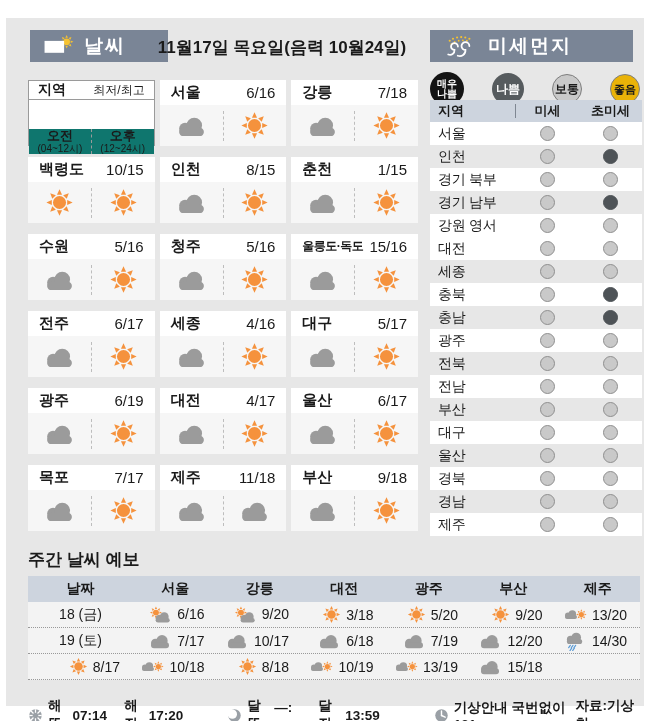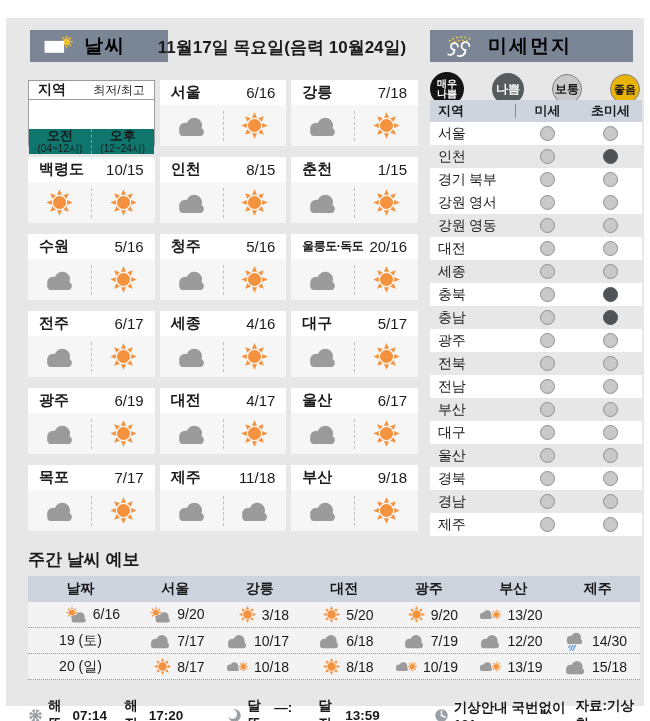--- a/index.html
+++ b/index.html
@@ -7,21 +7,21 @@
     --dust-bad:#4e5357; --dust-normal:#c9c9c9; --thead:#cdd4de; --ink:#1a1a1a;
   }
   *{box-sizing:border-box; margin:0; padding:0;}
   html,body{width:650px;height:721px;background:#fff;overflow:hidden;
     font-family:"Liberation Sans","DejaVu Sans",sans-serif; color:var(--ink);}
   .stage{position:relative;width:650px;height:721px;}
   .module-bg{position:absolute;left:6px;top:18px;width:638px;height:688px;background:#e7e7e7;}
 
   
   .titlebar{position:absolute;height:32px;background:var(--slate);display:flex;align-items:center;
-    color:#000000;font-weight:bold;font-size:19px;letter-spacing:2px;}
+    color:#ffffff;font-weight:bold;font-size:19px;letter-spacing:2px;}
   #weather-bar{left:30px;top:30px;width:138px;padding-left:12px;gap:8px;}
   #dust-bar{left:430px;top:30px;width:203px;padding-left:14px;gap:8px;}
   #date-line{position:absolute;left:156px;top:36px;width:252px;text-align:center;
     font-weight:bold;font-size:17px;}
 
   
   #city-grid{position:absolute;left:28px;top:80px;width:390px;display:grid;
     grid-template-columns:repeat(3,1fr);gap:11px 5px;grid-auto-rows:66px;}
   .legend-card{border:1px solid #9a9a9a;background:#fff;display:flex;flex-direction:column;}
   .legend-top{height:24px;display:flex;align-items:center;justify-content:space-between;
@@ -418,21 +418,21 @@
                   <circle cx="16" cy="16" r="7.2"></circle>
                 </g>
               </svg>
             </span>
           </span>
      </div>
       </div>
       <div class="city-card">
         <div class="city-top">
        <span class="city-name small">울릉도·독도</span>
-       <span class="city-temp">20/16</span>
+       <span class="city-temp">15/16</span>
      </div>
      <div class="city-icons">
        <span class="half">
             <span class="wicon">
               <svg viewBox="0 0 36 24" width="33" height="22">
                 <g fill="var(--cloud)">
                   <circle cx="11" cy="15" r="6.5"></circle>
                   <circle cx="21" cy="11.5" r="8.5"></circle>
                   <rect x="4.5" y="14" width="27" height="9" rx="4.5"></rect>
                 </g>
@@ -812,27 +812,27 @@
         <div class="dust-row">
           <span class="region">인천</span>
      <span class="dot normal"></span>
      <span class="dot bad"></span>
         </div>
         <div class="dust-row stripe">
           <span class="region">경기 북부</span>
      <span class="dot normal"></span>
      <span class="dot normal"></span>
         </div>
+        <div class="dust-row">
+          <span class="region">경기 남부</span>
+     <span class="dot normal"></span>
+     <span class="dot bad"></span>
+        </div>
         <div class="dust-row stripe">
           <span class="region">강원 영서</span>
-     <span class="dot normal"></span>
-     <span class="dot normal"></span>
-        </div>
-        <div class="dust-row">
-          <span class="region">강원 영동</span>
      <span class="dot normal"></span>
      <span class="dot normal"></span>
         </div>
         <div class="dust-row stripe">
           <span class="region">대전</span>
      <span class="dot normal"></span>
      <span class="dot normal"></span>
         </div>
         <div class="dust-row">
           <span class="region">세종</span>
@@ -903,20 +903,21 @@
         <span>날짜</span>
         <span>서울</span>
         <span>강릉</span>
         <span>대전</span>
         <span>광주</span>
         <span>부산</span>
         <span>제주</span>
       </div>
     <div id="week-rows">
         <div class="week-row">
+          <span class="week-date">18 (금)</span>
           <span class="week-cell">
       <span class="wicon">
               <svg viewBox="0 0 36 26" width="24" height="17.333333333333332">
       <g fill="var(--orange)" transform="translate(2,0) scale(0.62)">
                   <polygon points="16,1.5 13.2,7.5 18.8,7.5" transform="rotate(0 16 16)"></polygon>
                   <polygon points="16,1.5 13.2,7.5 18.8,7.5" transform="rotate(45 16 16)"></polygon>
                   <polygon points="16,1.5 13.2,7.5 18.8,7.5" transform="rotate(90 16 16)"></polygon>
                   <polygon points="16,1.5 13.2,7.5 18.8,7.5" transform="rotate(135 16 16)"></polygon>
                   <polygon points="16,1.5 13.2,7.5 18.8,7.5" transform="rotate(180 16 16)"></polygon>
                   <polygon points="16,1.5 13.2,7.5 18.8,7.5" transform="rotate(225 16 16)"></polygon>
@@ -1110,21 +1111,20 @@
         <line x1="13" y1="25.8" x2="10.5" y2="29.3"></line>
                   <line x1="17" y1="25.8" x2="14.5" y2="29.3"></line>
         <line x1="19" y1="21.5" x2="16.5" y2="25"></line>
       </g>
               </svg>
             </span>
       <span>14/30</span>
           </span>
         </div>
         <div class="week-row">
-          <span class="week-date">20 (일)</span>
           <span class="week-cell">
       <span class="wicon">
               <svg viewBox="0 0 32 32" width="19" height="19">
                 <g fill="var(--orange)">
                   <polygon points="16,1.5 13.2,7.5 18.8,7.5" transform="rotate(0 16 16)"></polygon>
                   <polygon points="16,1.5 13.2,7.5 18.8,7.5" transform="rotate(45 16 16)"></polygon>
                   <polygon points="16,1.5 13.2,7.5 18.8,7.5" transform="rotate(90 16 16)"></polygon>
                   <polygon points="16,1.5 13.2,7.5 18.8,7.5" transform="rotate(135 16 16)"></polygon>
                   <polygon points="16,1.5 13.2,7.5 18.8,7.5" transform="rotate(180 16 16)"></polygon>
                   <polygon points="16,1.5 13.2,7.5 18.8,7.5" transform="rotate(225 16 16)"></polygon>

